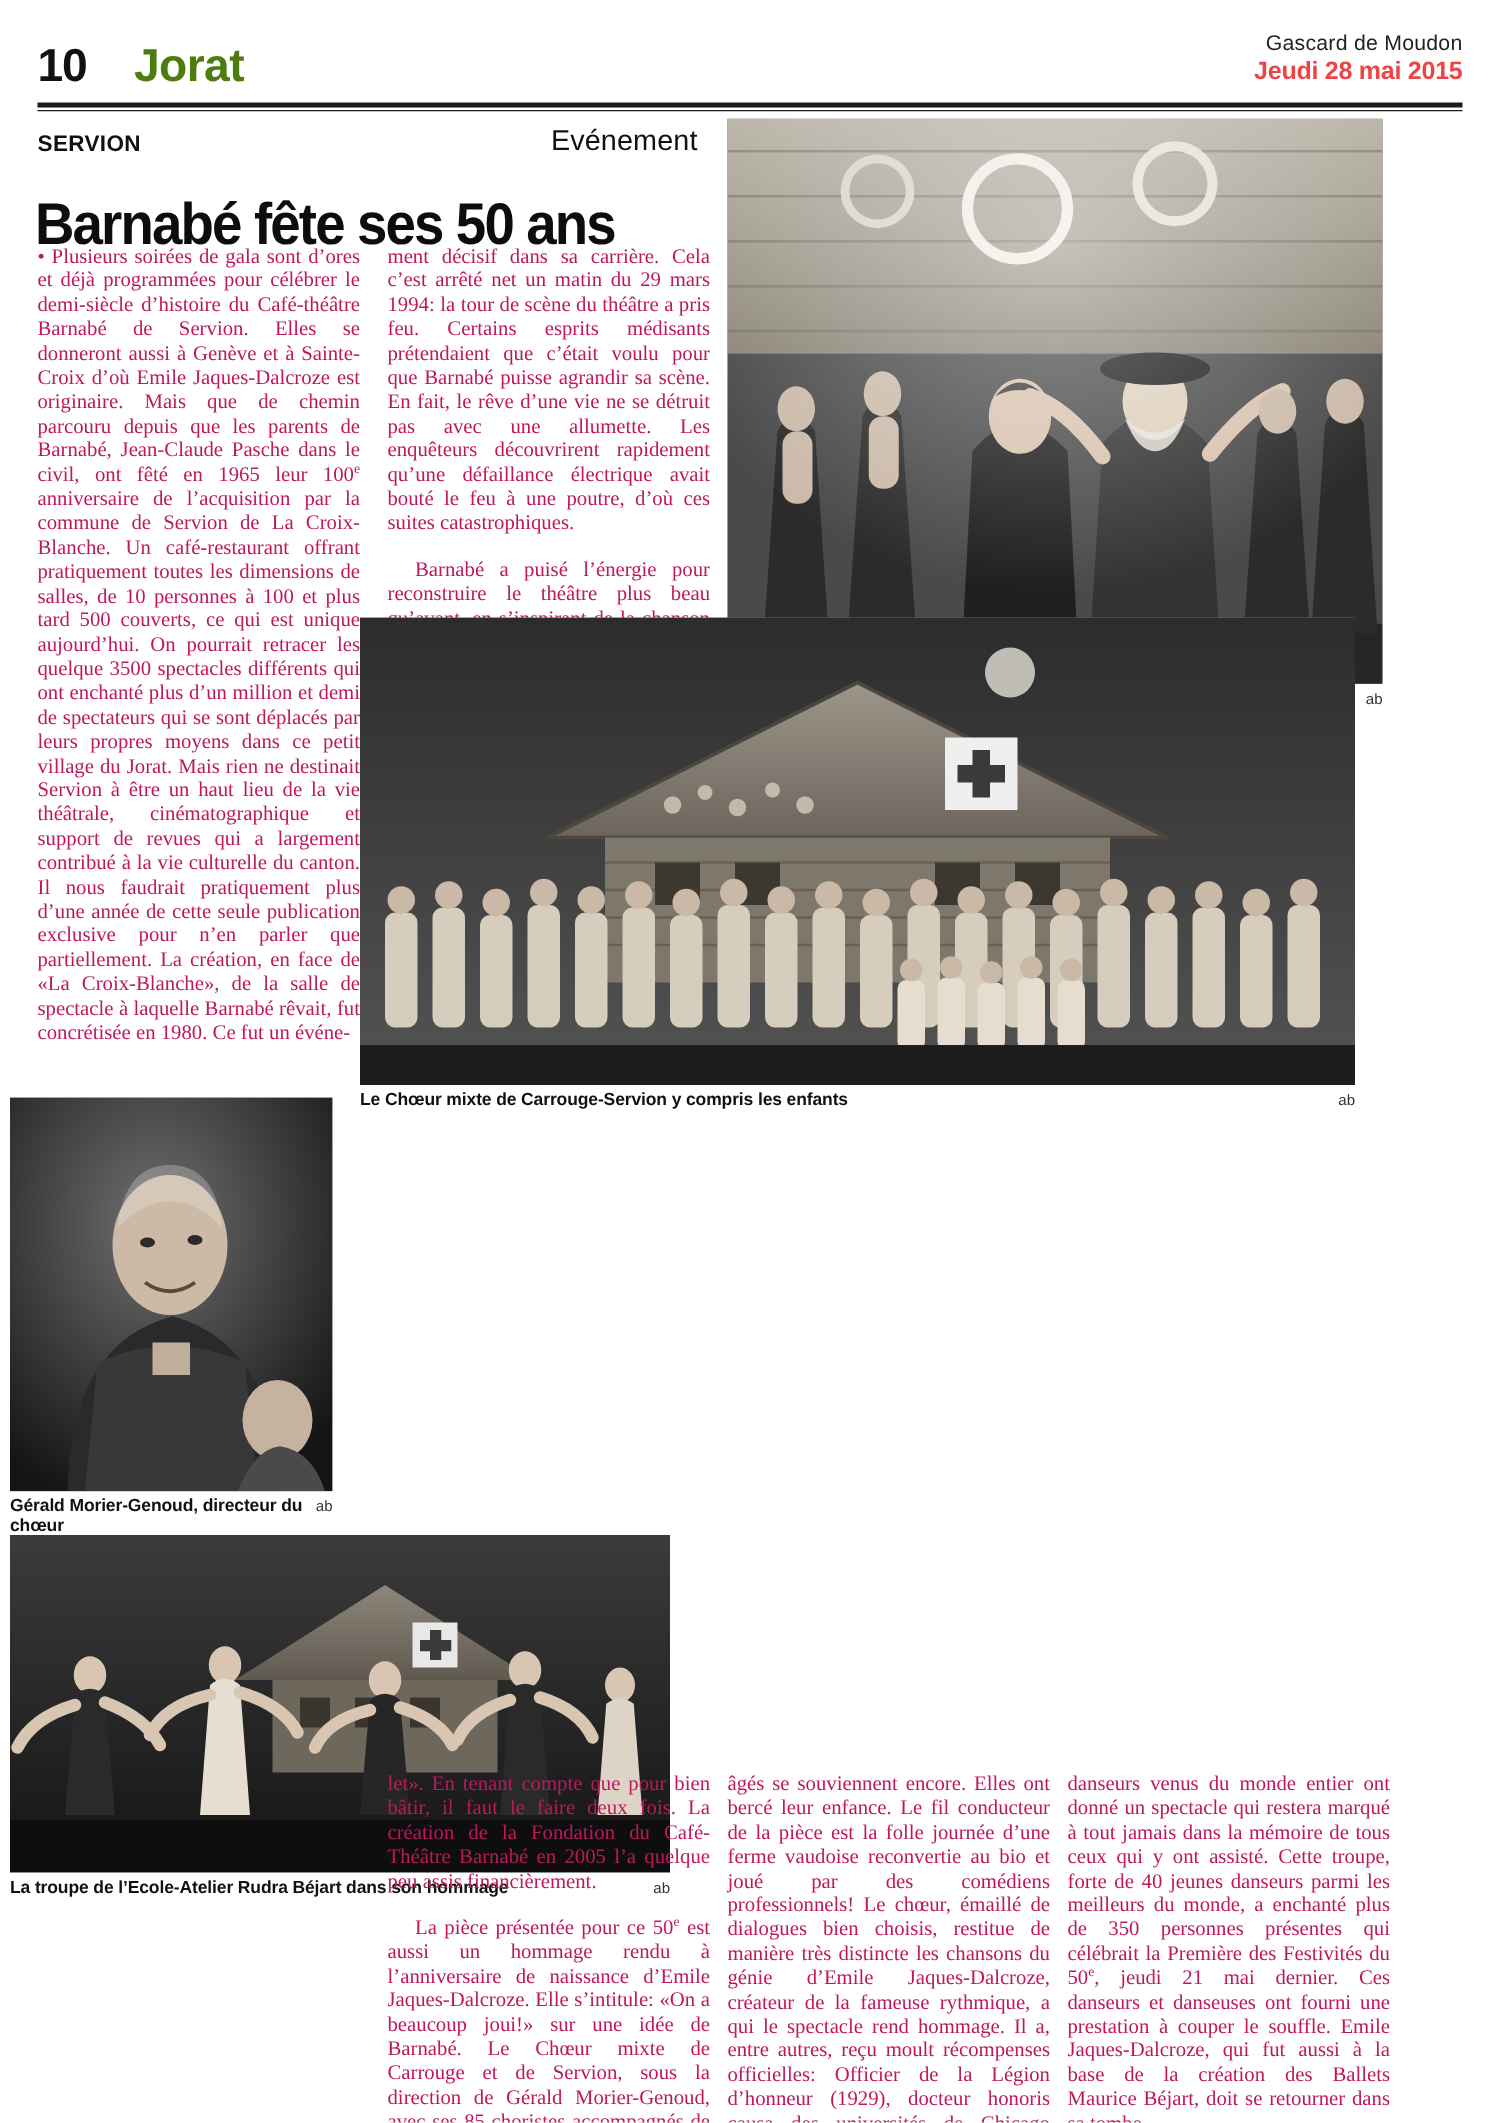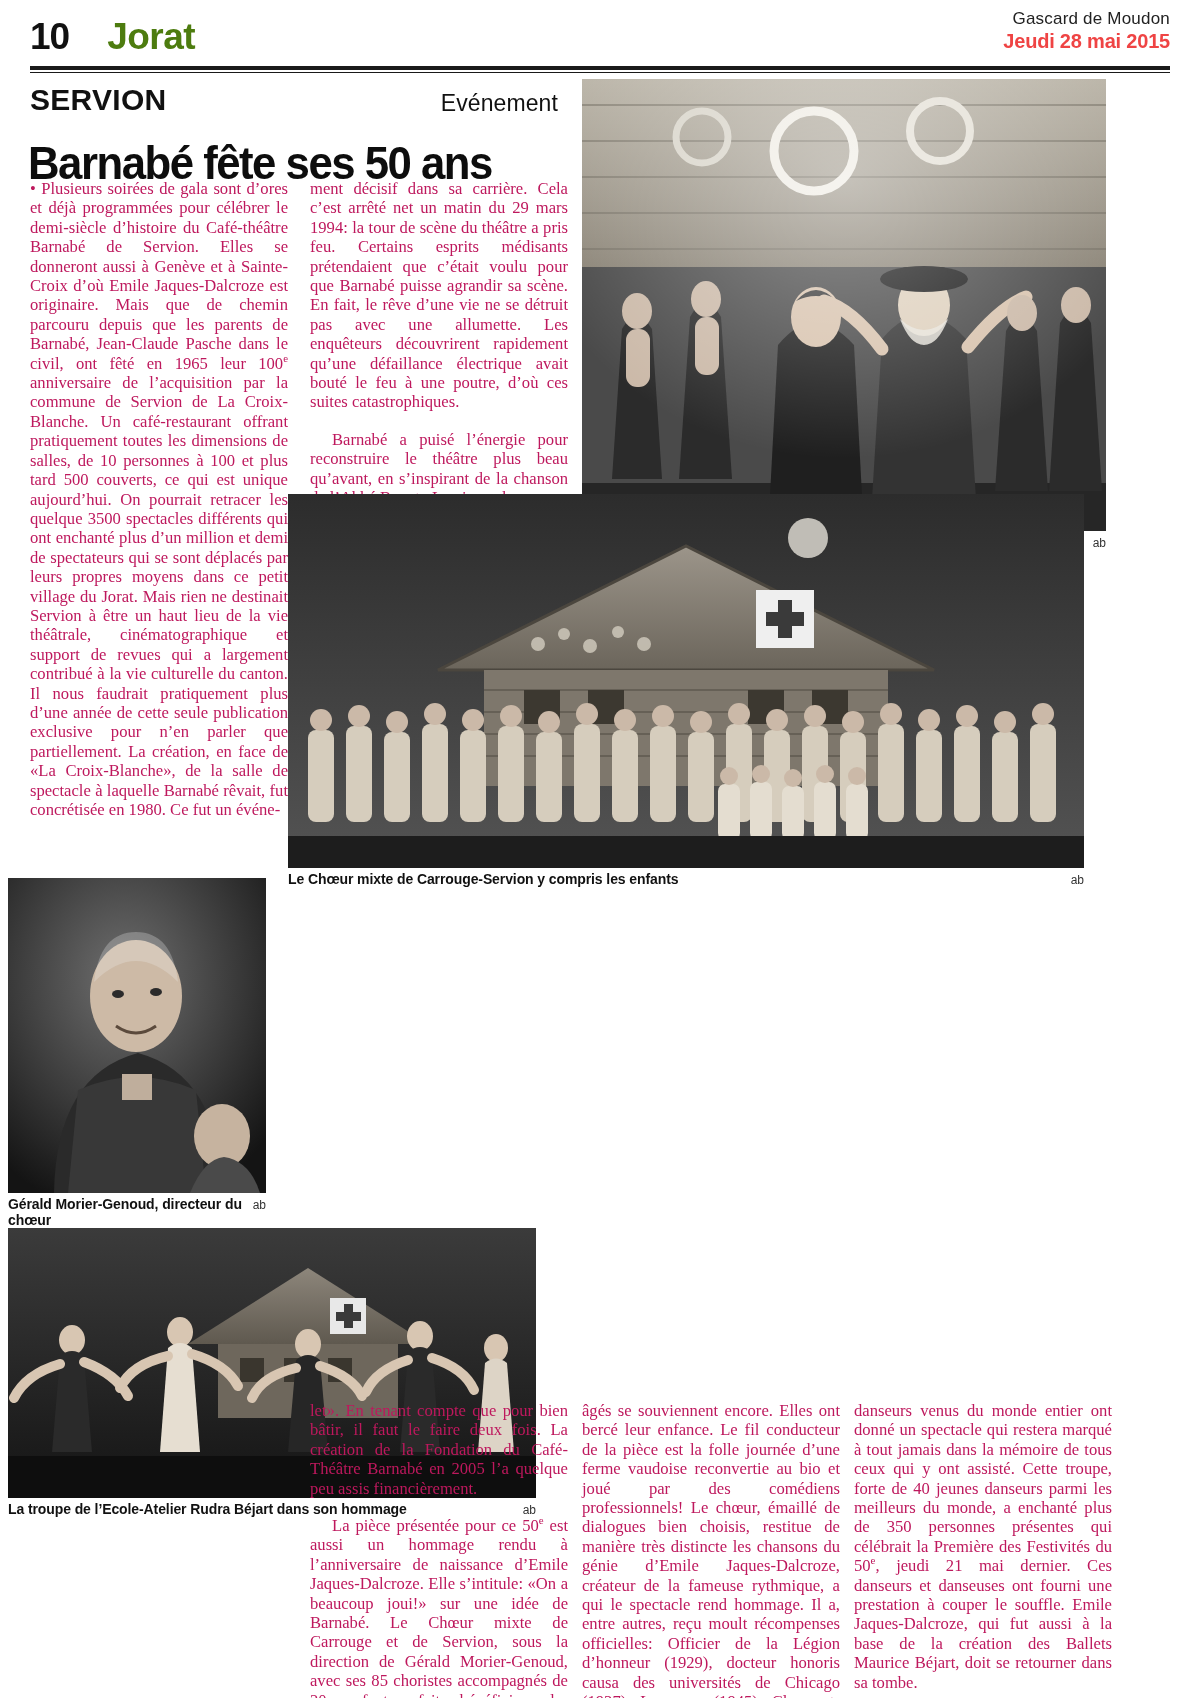--- a/index.html
+++ b/index.html
@@ -5,21 +5,21 @@
   * { box-sizing: border-box; }
   html, body { margin: 0; padding: 0; }
   body {
     width: 1200px; height: 1698px;
     background: #ffffff;
     font-family: "Liberation Serif", "DejaVu Serif", serif;
     color: #111111;
     position: relative;
     overflow: hidden;
   }
-  .page { position: relative; width: 1200px; height: 1698px; padding: 0 22px; }
+  .page { position: relative; width: 1200px; height: 1698px; padding: 16px 22px; }
 
   
   .masthead { position: relative; height: 62px; padding-top: 14px; }
   .mh-left { position: absolute; left: 8px; top: 16px; display: flex; align-items: baseline; gap: 38px; }
   .page-num {
     font-family: "Liberation Sans", "DejaVu Sans", sans-serif;
     font-weight: bold; font-size: 37px; letter-spacing: -1px; color: #111;
   }
   .section-name {
     font-family: "Liberation Sans", "DejaVu Sans", sans-serif;
@@ -39,21 +39,21 @@
 
   
   .top-zone { position: relative; margin-top: 10px; height: 420px; }
 
   .kicker-row {
     position: absolute; left: 8px; top: 0; width: 528px;
     display: flex; justify-content: space-between; align-items: flex-end;
   }
   .kicker {
     font-family: "Liberation Sans", "DejaVu Sans", sans-serif;
-    font-weight: bold; font-size: 30px; letter-spacing: 0.3px; color: #111; text-align: right;
+    font-weight: bold; font-size: 18px; letter-spacing: 0.3px; color: #111; text-align: right;
   }
   .rubric {
     font-family: "Liberation Sans", "DejaVu Sans", sans-serif;
     font-size: 23px; color: #111; letter-spacing: 0.1px;
   }
   .headline {
     position: absolute; left: 6px; top: 26px; width: 536px;
     font-family: "Liberation Sans", "DejaVu Sans", sans-serif;
     font-weight: bold; font-size: 47px; line-height: 0.98;
     letter-spacing: -1.6px; color: #0d0d0d;

